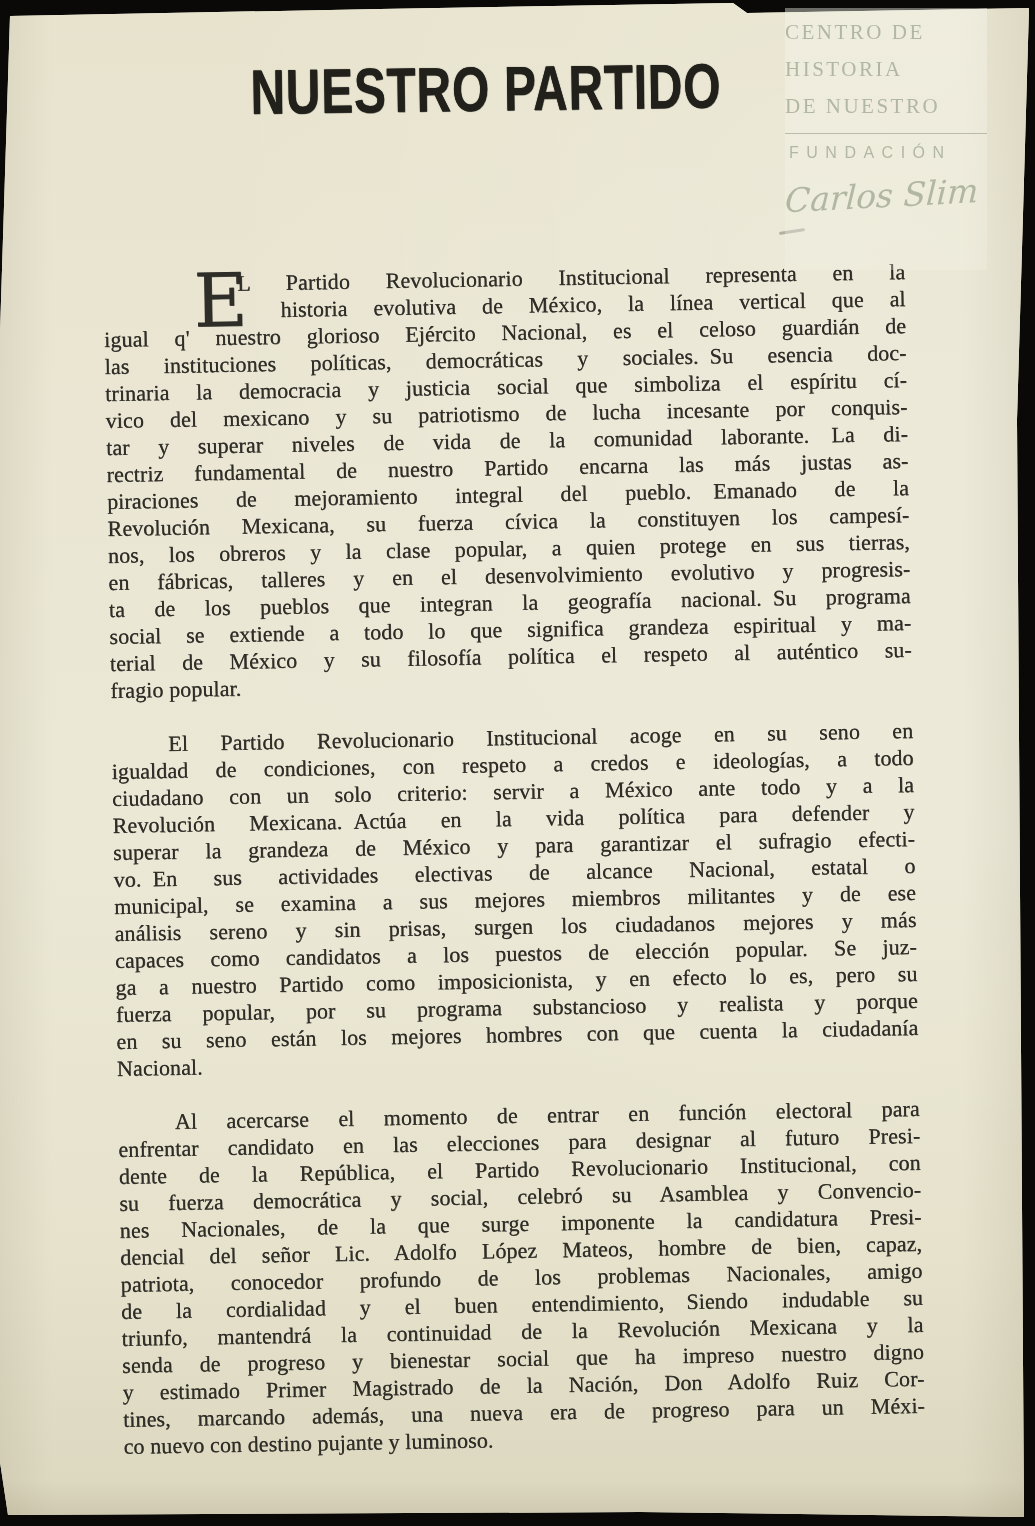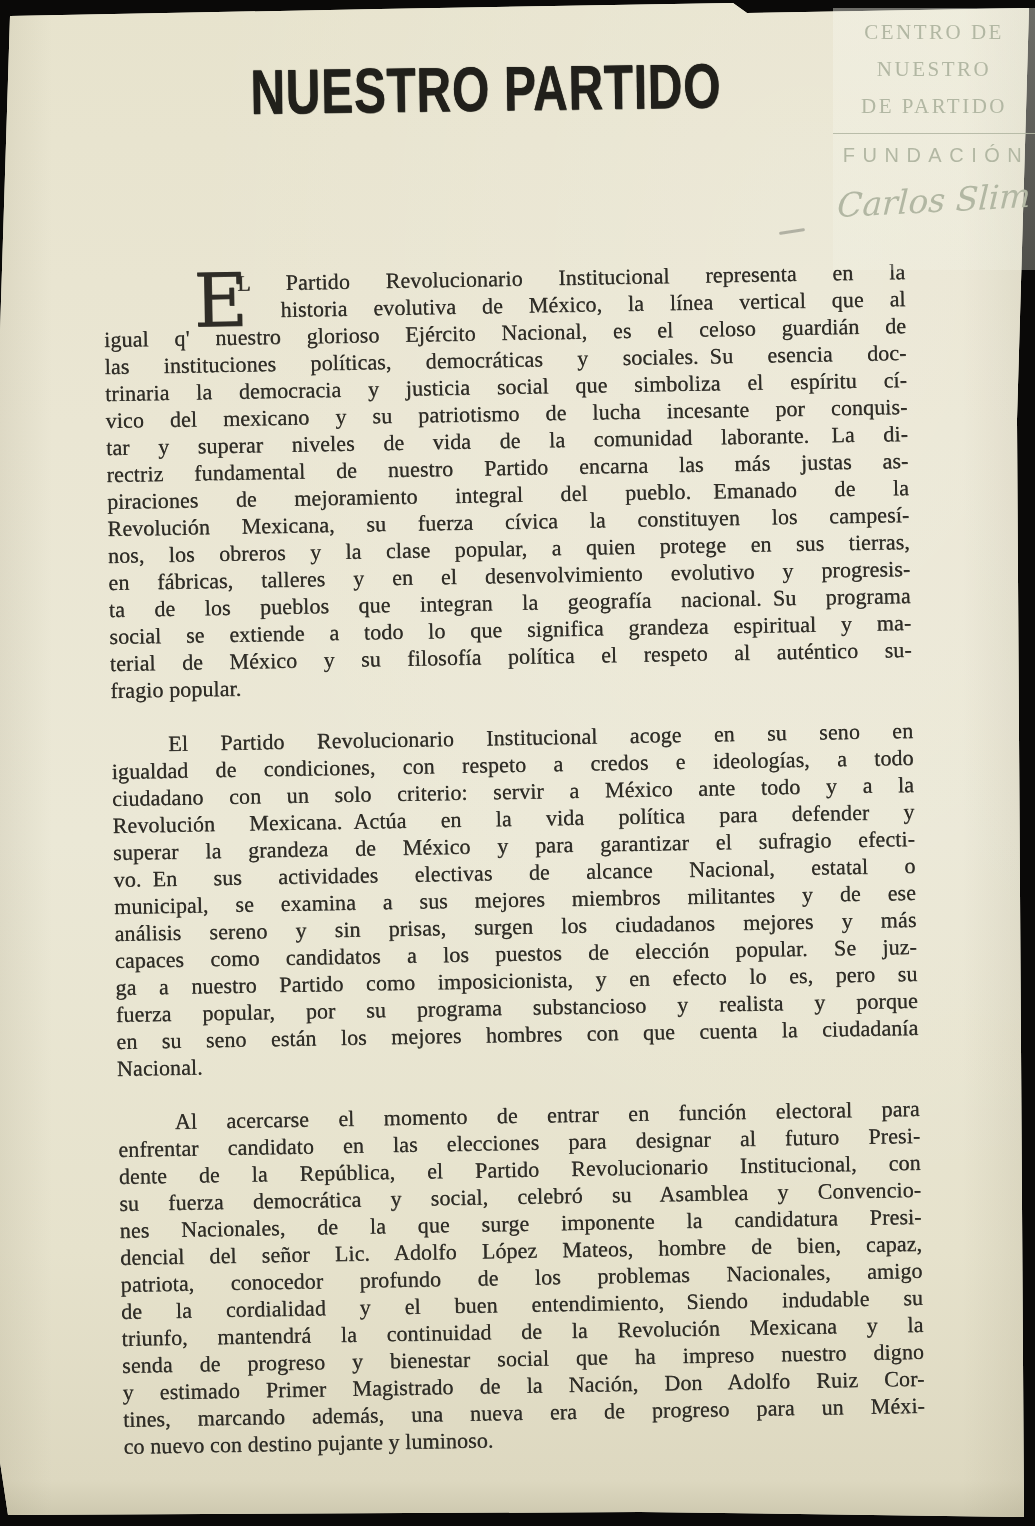--- a/index.html
+++ b/index.html
@@ -61,32 +61,32 @@
   }
 
   
   .wm-dash{
     position:absolute;left:779px;top:230px;width:26px;height:3px;
     background:#a3a396;transform:rotate(-9deg);border-radius:2px;opacity:0.8;
   }
 
   
   .watermark{
-    position:absolute;left:833px;top:8px;width:202px;height:262px;
+    position:absolute;left:785px;top:8px;width:202px;height:262px;
     background:linear-gradient(180deg, rgba(246,246,236,0.42), rgba(242,243,230,0.30));
-    color:var(--wm);text-align:center;
+    color:var(--wm);text-align:left;
   }
   .wm-line{
     font-family:"Liberation Serif",serif;font-size:21px;line-height:37px;
     letter-spacing:2.5px;white-space:nowrap;
   }
   .wm-line:first-child{margin-top:6px;}
   .wm-rule{height:1px;background:var(--wm);margin:8px 0 10px 0;opacity:0.9;}
   .wm-foundation{
-    font-family:"Liberation Sans",sans-serif;font-size:20px;
+    font-family:"Liberation Sans",sans-serif;font-size:16px;
     letter-spacing:7.5px;white-space:nowrap;margin-left:4px;
   }
   .wm-signature{
     font-family:"DejaVu Serif",serif;font-style:italic;font-size:33px;
     margin-top:14px;transform:rotate(-3deg) skewX(-6deg);white-space:nowrap;
   }
 </style>
 </head>
 <body>
 
@@ -148,20 +148,20 @@
             <div class="line last">co nuevo con destino pujante y luminoso.</div>
           </div>
         </div>
     </div>
 
     <div class="wm-dash"></div>
   </div>
 
   <div class="watermark">
     <div class="wm-line">CENTRO DE</div>
-    <div class="wm-line">NUESTRO</div>
-    <div class="wm-line">DE PARTIDO</div>
+    <div class="wm-line">HISTORIA</div>
+    <div class="wm-line">DE NUESTRO</div>
     <div class="wm-rule"></div>
     <div class="wm-foundation">FUNDACIÓN</div>
     <div class="wm-signature">Carlos Slim</div>
   </div>
 
 </div>
 
 </body></html>

